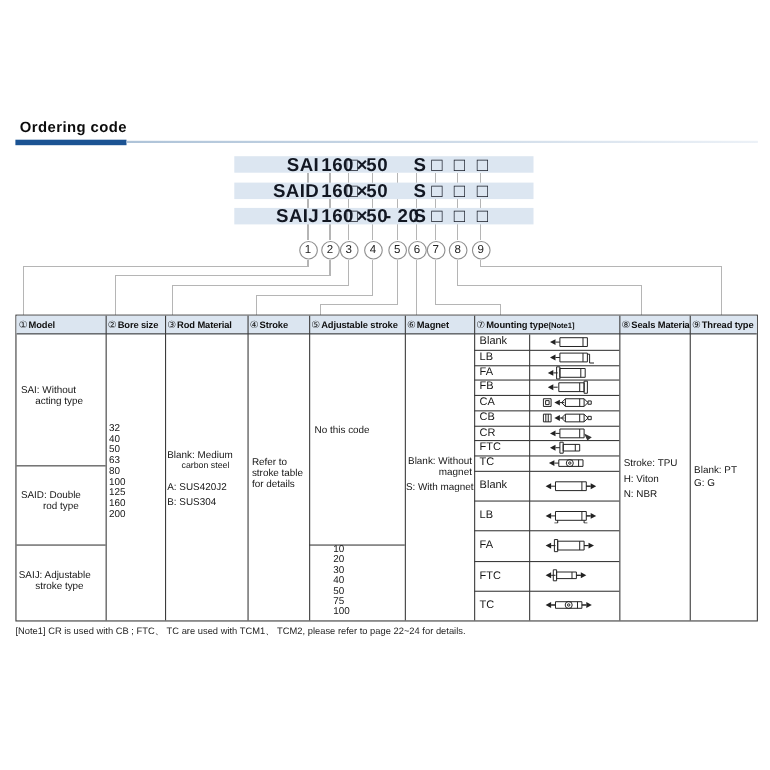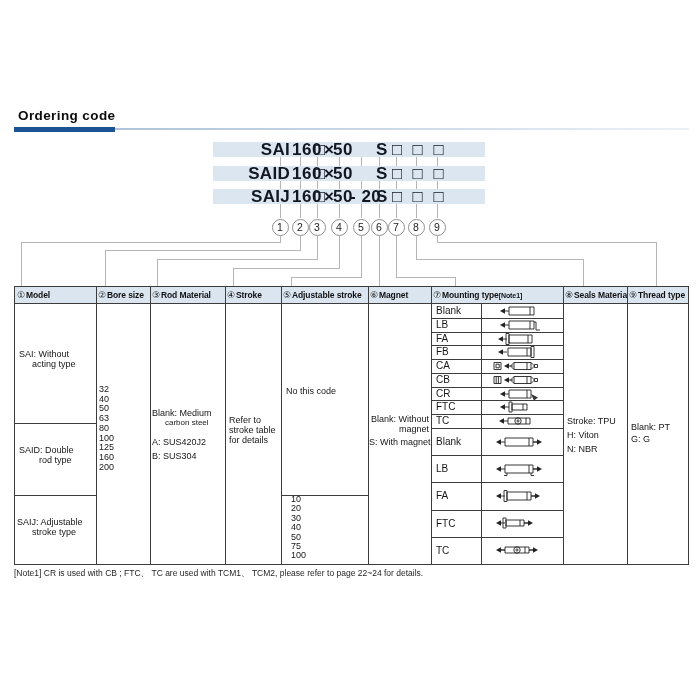--- a/index.html
+++ b/index.html
@@ -172,21 +172,21 @@
       <div style="margin-top:4px">B: SUS304</div>
     </div>
 
     <div class="cell-text" style="left:214px;top:128px">
       <div>Refer to</div>
       <div>stroke table</div>
       <div>for details</div>
     </div>
 
     <div class="cell-text" style="left:271px;top:99px">No this code</div>
-    <div class="cell-text" id="adj-list" style="left:276px;top:208px;line-height:9.4px">
+    <div class="cell-text" id="adj-list" style="left:288px;top:208px;line-height:9.4px">
         <div>10</div>
         <div>20</div>
         <div>30</div>
         <div>40</div>
         <div>50</div>
         <div>75</div>
         <div>100</div>
       </div>
 
     <div class="cell-text" style="left:354px;top:127px;width:60px;text-align:right">

